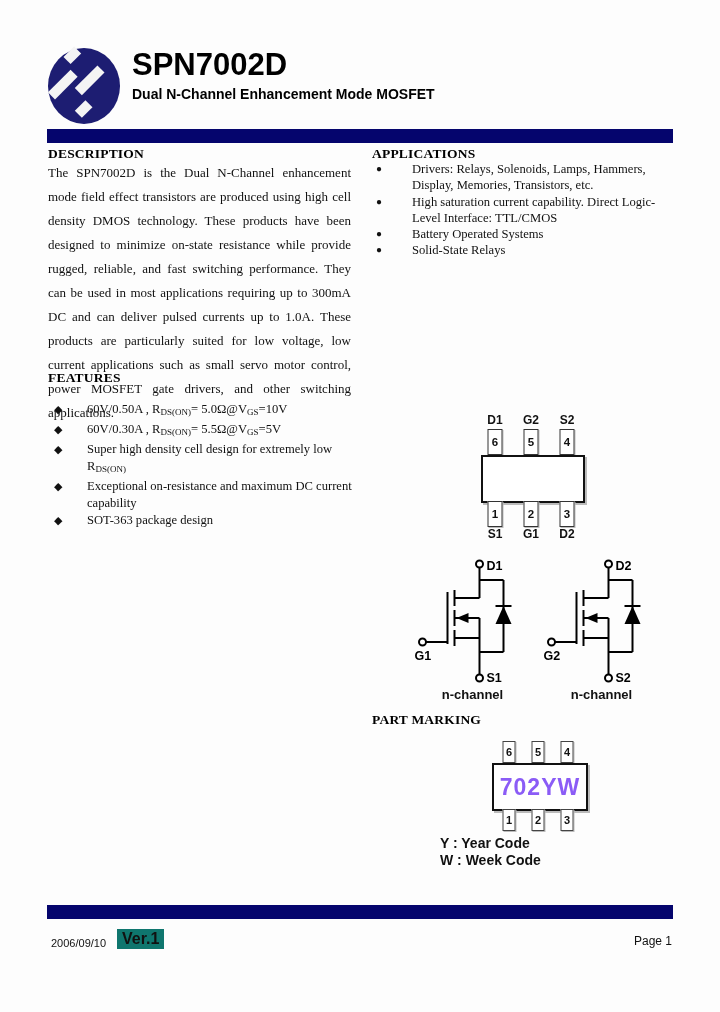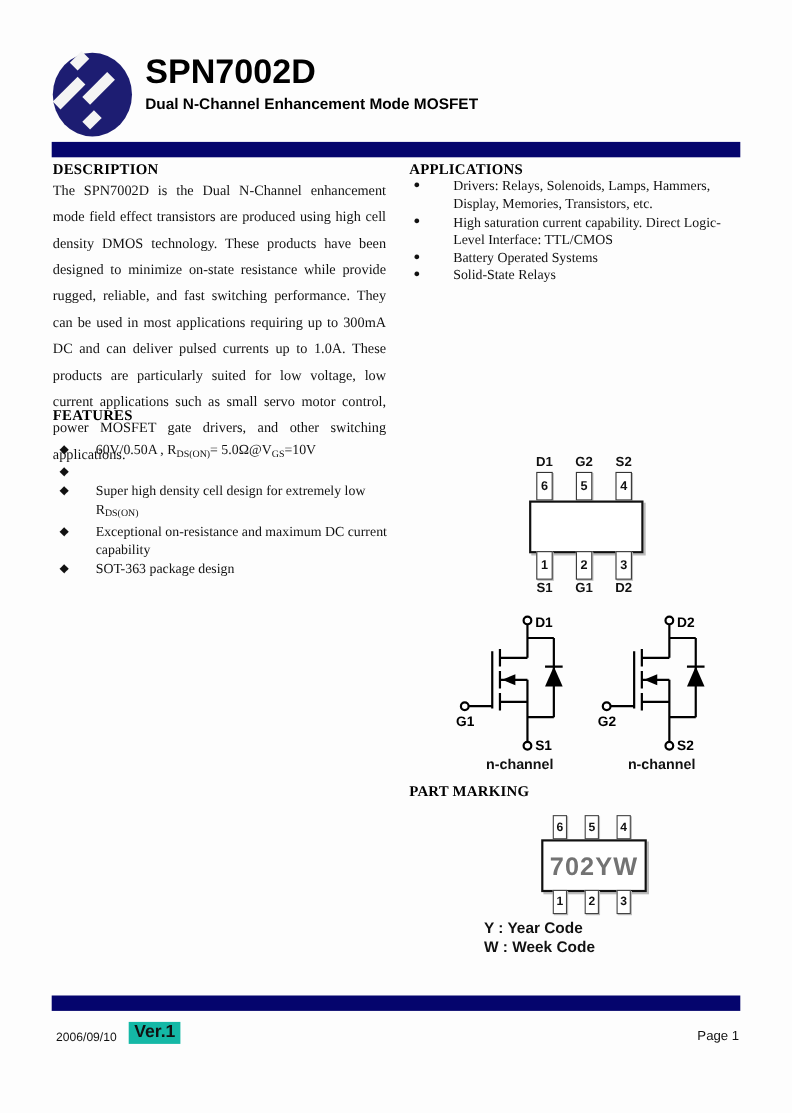--- a/index.html
+++ b/index.html
@@ -53,30 +53,30 @@
   .schem .tlabel{font-family:"Liberation Sans",sans-serif;font-weight:bold;
     font-size:13px;margin-top:1px;}
   
   .pm-h{left:372px;top:712px;}
   .pm{left:492px;top:741px;width:96px;height:90px;}
   .pm .pin-box{width:11px;height:20px;line-height:20px;font-size:11px;
     border:1.2px solid #444;}
   .pm .pkg-body{top:22px;width:92px;height:44px;display:flex;
     align-items:center;justify-content:center;}
   .pm-mark{font-family:"Liberation Sans",sans-serif;font-weight:bold;
-    font-size:23px;letter-spacing:1px;color:#737373;}
+    font-size:23px;letter-spacing:1px;color:#8b5cf6;}
   .pm-legend{left:440px;width:210px;text-align:left;
     font-family:"Liberation Sans",sans-serif;font-weight:bold;font-size:14px;}
   .pm-leg1{top:835px;}
   .pm-leg2{top:852px;}
   
   .f-date{left:51px;top:937px;font-family:Liberation Sans, sans-serif;
     font-size:11px;}
   .f-ver{left:117px;top:929px;font-family:"Liberation Sans",sans-serif;
-    font-weight:bold;font-size:16px;background:#14b8a6;padding:1px 5px;}
+    font-weight:bold;font-size:16px;background:#0f766e;padding:1px 5px;}
   .f-page{right:48px;top:934px;font-family:"Liberation Sans",sans-serif;
     font-size:12px;}
 </style>
 </head>
 <body>
 
 <div class="page">
 
   <div class="abs logo">
     <svg width="76" height="80" viewBox="0 0 76 80">
@@ -117,20 +117,21 @@
   </div>
 
   <div class="abs sec-h feat-h">FEATURES</div>
   <div class="abs feat-list">
     <div class="li">
       <span class="bullet">◆</span>
       <span class="txt">60V/0.50A , R<sub>DS(ON)</sub>= 5.0Ω@V<sub>GS</sub>=10V</span>
     </div>
     <div class="li">
       <span class="bullet">◆</span>
+      <span class="txt">60V/0.30A , R<sub>DS(ON)</sub>= 5.5Ω@V<sub>GS</sub>=5V</span>
     </div>
     <div class="li">
       <span class="bullet">◆</span>
       <span class="txt">Super high density cell design for extremely low R<sub>DS(ON)</sub></span>
     </div>
     <div class="li">
       <span class="bullet">◆</span>
       <span class="txt">Exceptional on-resistance and maximum DC current capability</span>
     </div>
     <div class="li">

